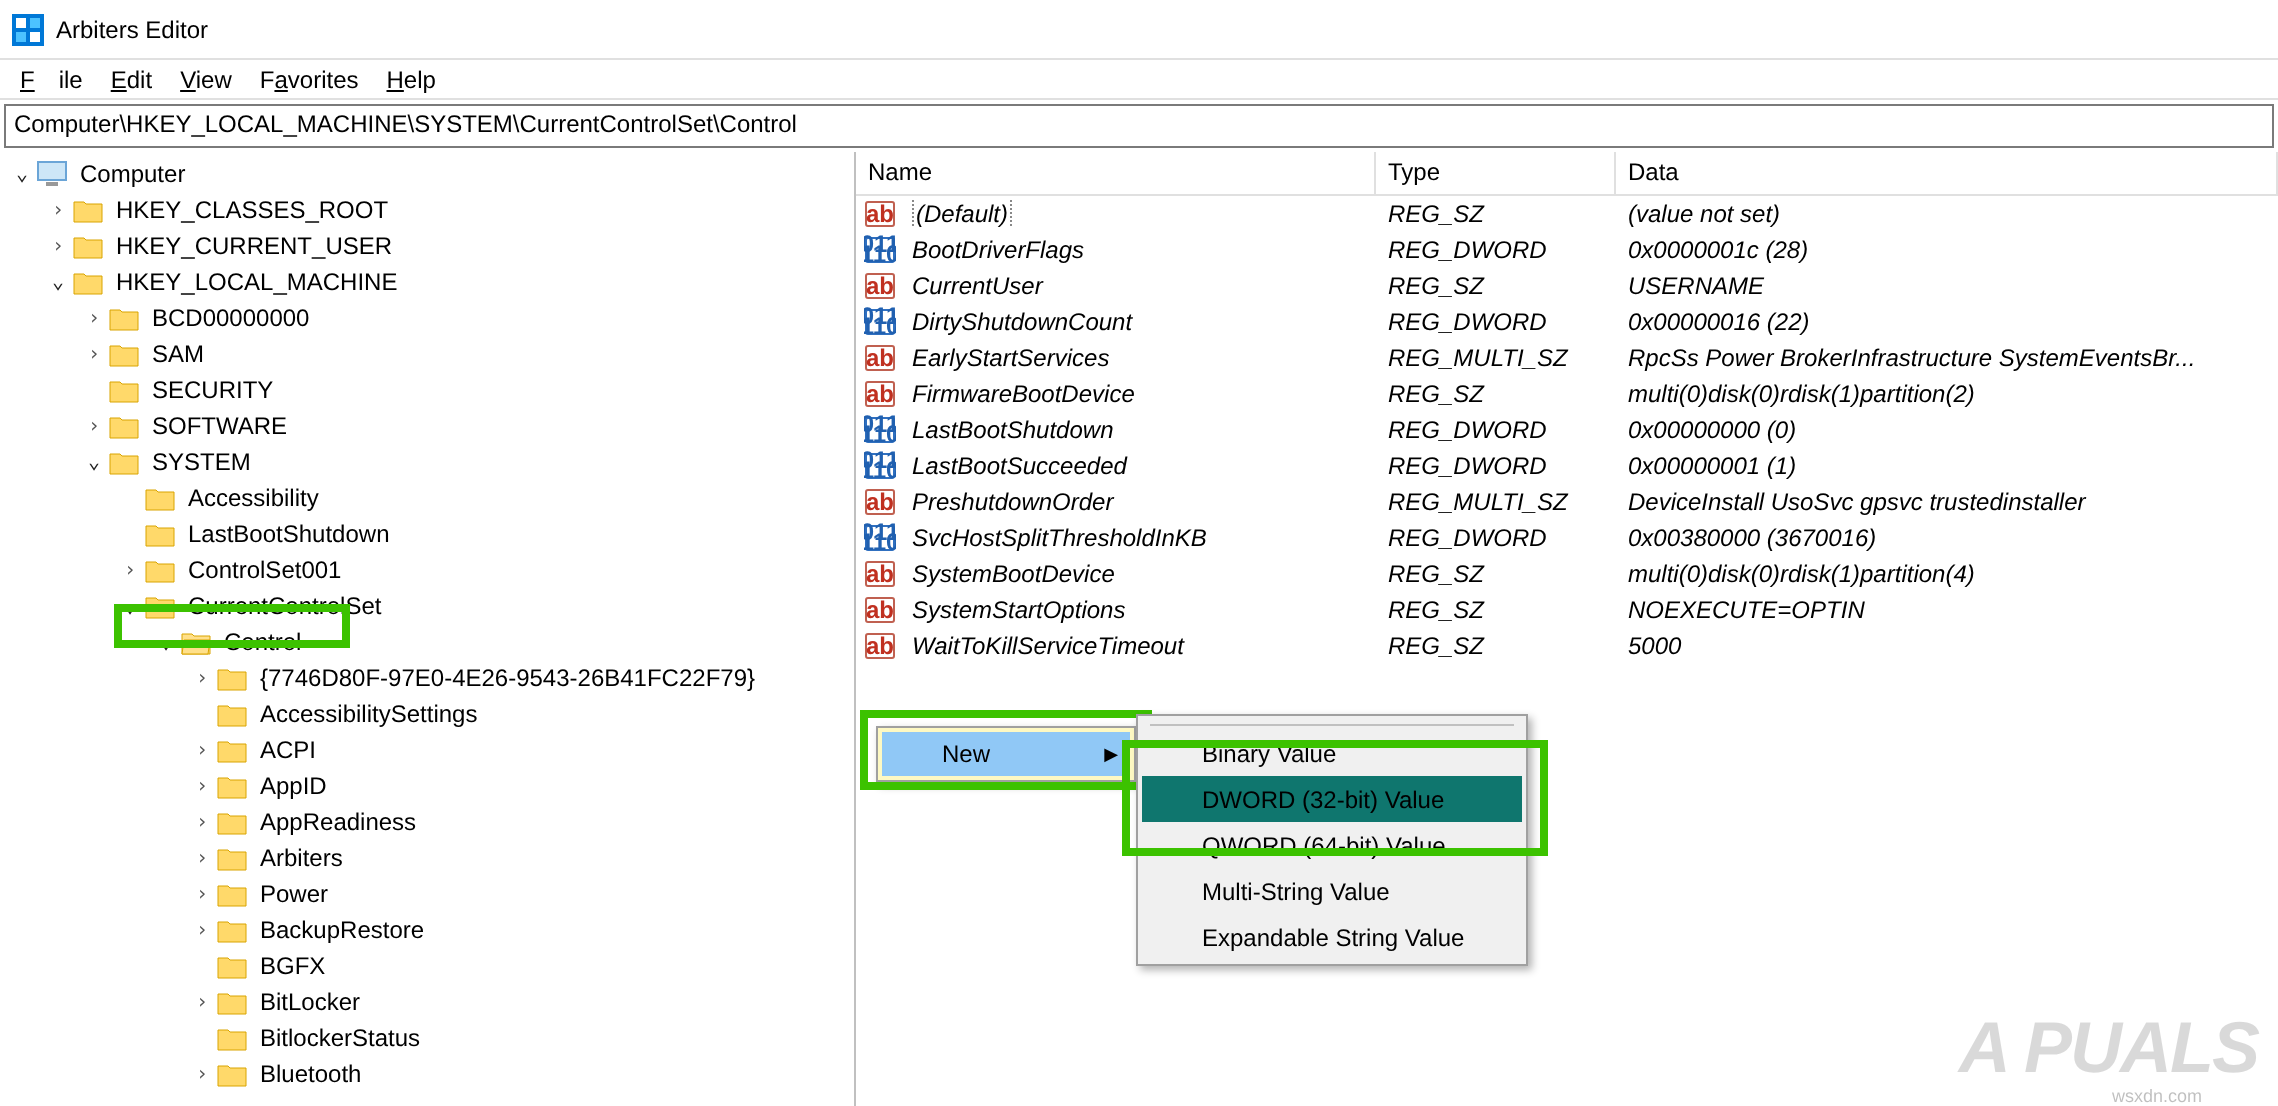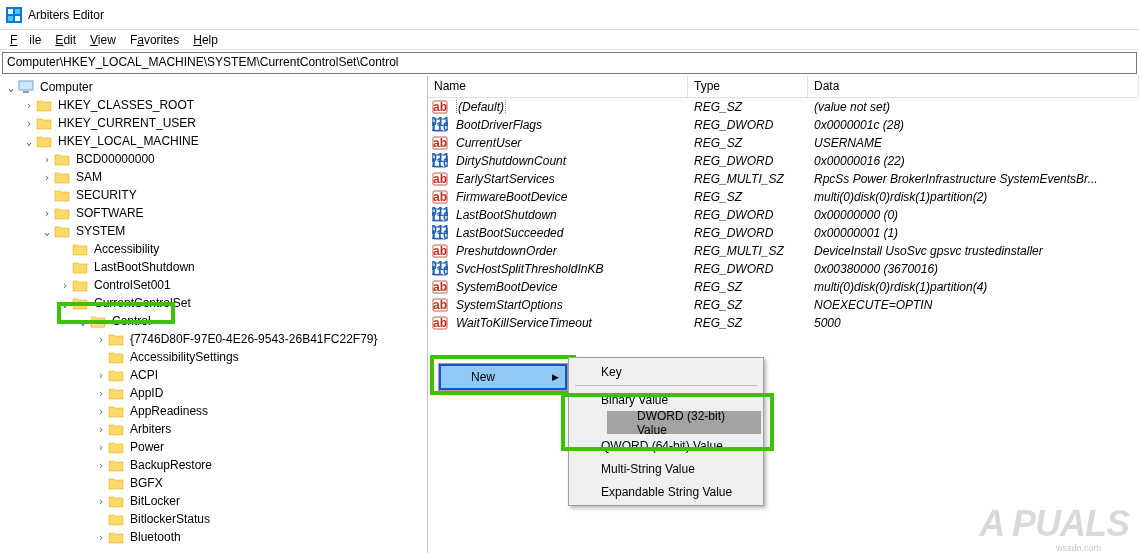--- a/index.html
+++ b/index.html
@@ -35,29 +35,29 @@
 
 .list-row { display: flex; height: 18px; align-items:center; }
 .list-row .cell { padding: 0 6px; white-space:nowrap; overflow:hidden; text-overflow:ellipsis;font-style:italic; }
 .list-row .ric { width:16px; height:16px; margin-left:4px; margin-right:2px; flex-shrink:0; }
 .cell.name { width: 238px; }
 .cell.type { width: 120px; }
 .cell.data { flex: 1; }
 .defbox { border:1px dotted #888; padding:0 1px; }
 
 .ctx-wrap { position:absolute; left:10px; top:287px; }
-.submenu1 { width:130px; background:#1d4ed8; border:1px solid #a0a0a0; box-shadow:2px 2px 4px rgba(0,0,0,0.3); padding:2px; }
+.submenu1 { width:130px; background:#fef9c3; border:1px solid #a0a0a0; box-shadow:2px 2px 4px rgba(0,0,0,0.3); padding:2px; }
 .submenu1 .mi { height:22px; display:flex; align-items:center; padding:0 20px 0 30px; position:relative; }
 .submenu1 .mi.hl { background:#90c8f6; }
 .submenu1 .mi .arr { position:absolute; right:6px; font-size:9px; }
 
 .submenu2 { position:absolute; left:130px; top:-6px; width:196px; background:#f0f0f0; border:1px solid #a0a0a0; box-shadow:2px 2px 4px rgba(0,0,0,0.3); padding:2px; }
 .submenu2 .mi { height:23px; display:flex; align-items:center; padding:0 10px 0 30px; }
 .submenu2 .sep { height:1px; background:#c0c0c0; margin:2px 4px; }
-.submenu2 .mi.hl { background:#a3a3a3;margin-left:36px; }
+.submenu2 .mi.hl { background:#0f766e; }
 
 .watermark { position:absolute; right:10px; bottom:8px; font-size:36px; font-style:italic; font-weight:bold; color:rgba(0,0,0,0.15); letter-spacing:-1px; pointer-events:none; }
 .watermark-sub { position:absolute; right:38px; bottom:0px; font-size:9px; color:rgba(0,0,0,0.25); pointer-events:none; }
 
 svg.folder path { fill:#ffd96a; stroke:#d9a400; stroke-width:0.5; }
 svg.folder-open path { fill:#ffe08a; stroke:#d9a400; stroke-width:0.5; }
 </style>
 </head>
 <body>
 
@@ -433,21 +433,20 @@
     <div class="ctx-wrap">
       <div style="position:relative;">
         <div class="hl-box" style="left:-8px; top:-8px; width:146px; height:40px;"></div>
         <div class="submenu1">
           <div class="mi hl">
             <span>New</span>
             <span class="arr">▶</span>
           </div>
         </div>
         <div class="submenu2">
-          <div class="mi">Key</div>
           <div class="sep"></div>
           <div class="mi">Binary Value</div>
           <div style="position:relative;">
             <div class="hl-box" style="left:-10px; top:-18px; width:213px; height:58px;"></div>
             <div class="mi hl">DWORD (32-bit) Value</div>
           </div>
           <div class="mi">QWORD (64-bit) Value</div>
           <div class="mi">Multi-String Value</div>
           <div class="mi">Expandable String Value</div>
         </div>

